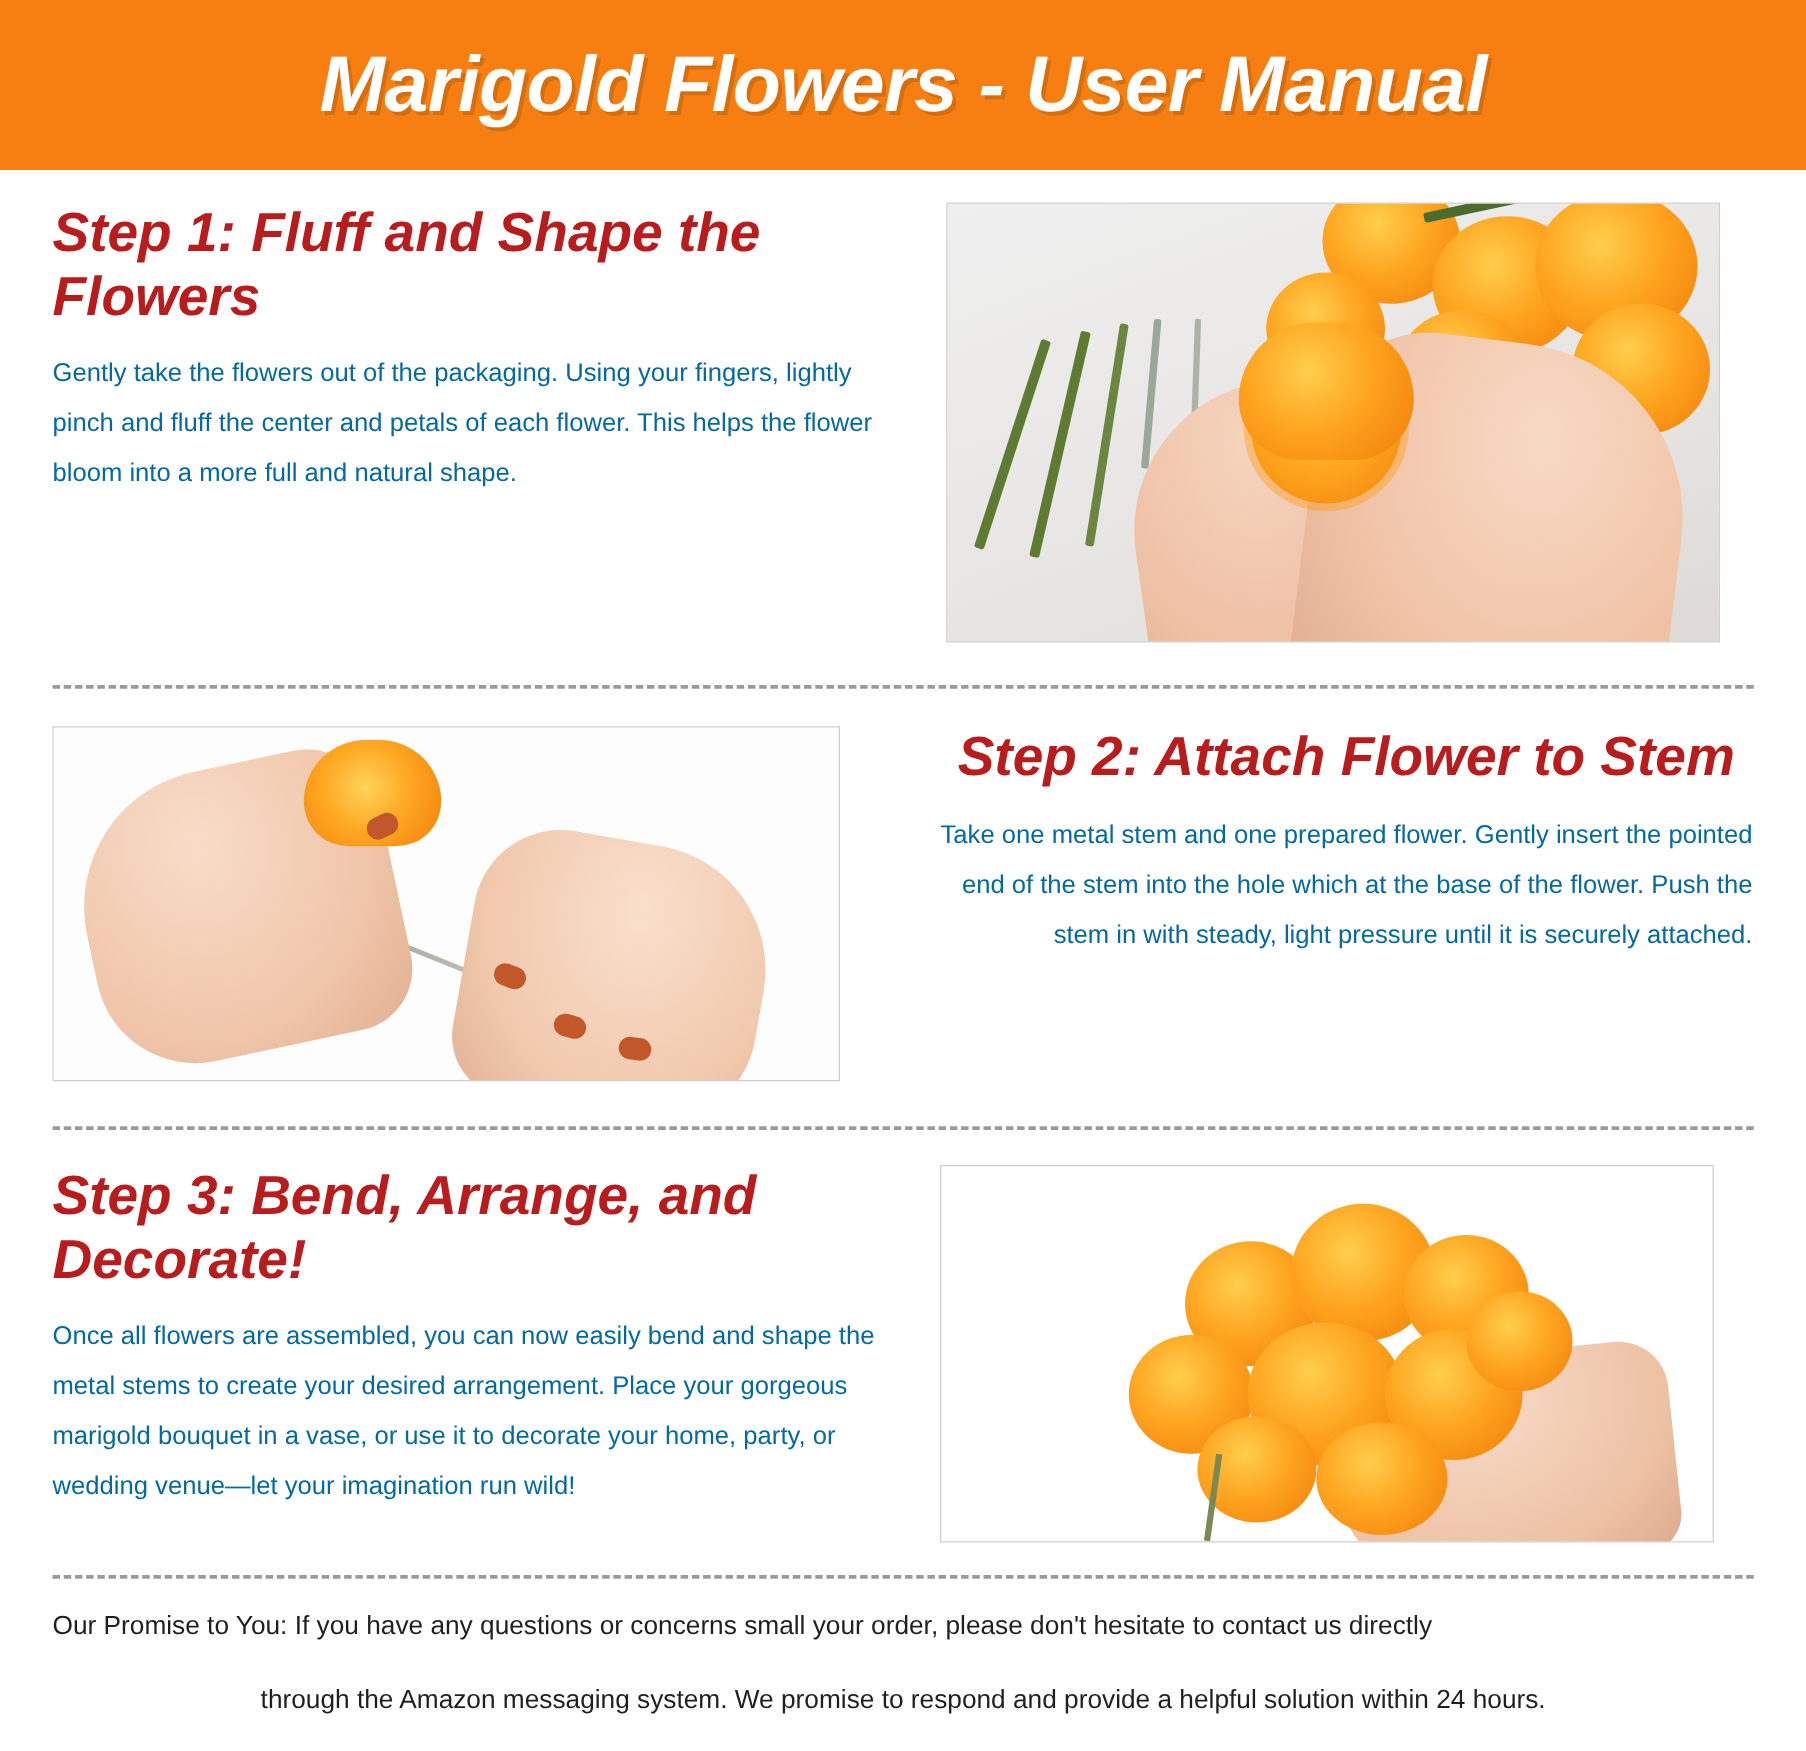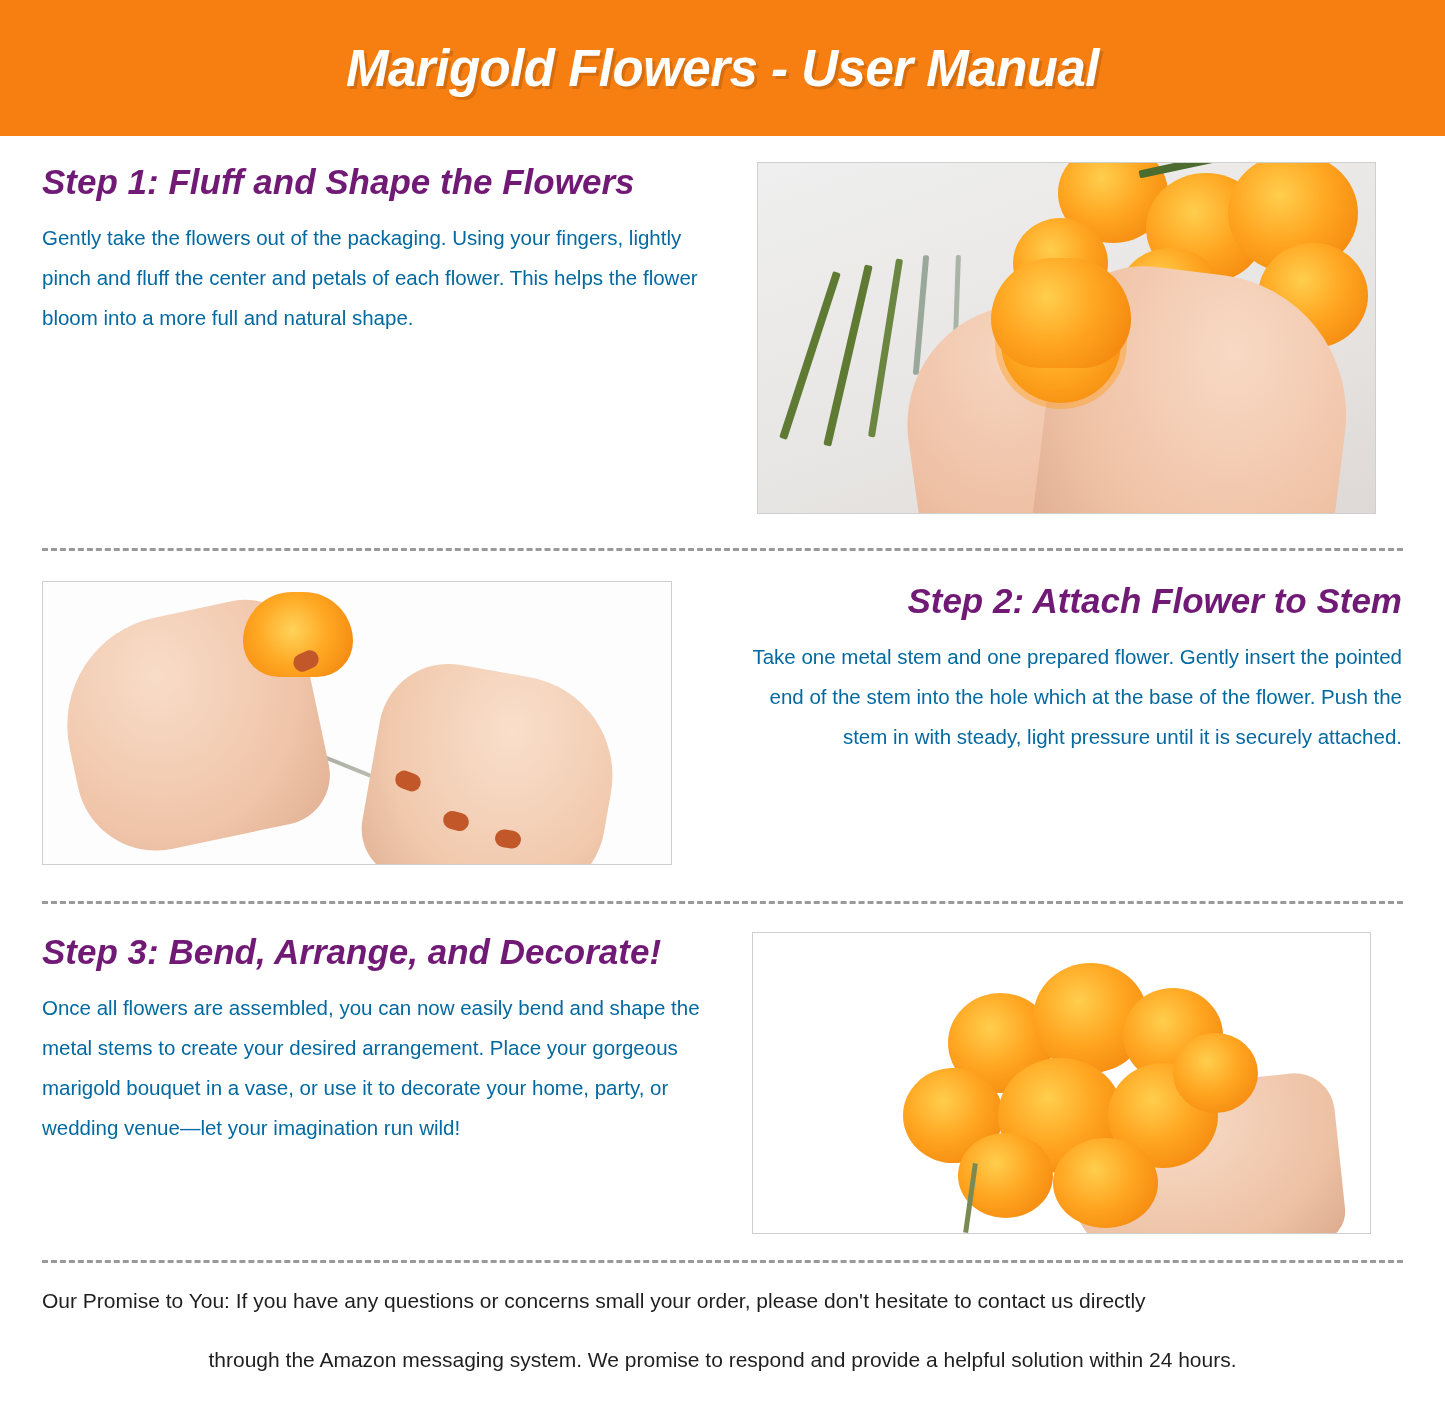--- a/index.html
+++ b/index.html
@@ -19,21 +19,21 @@
   
   .header {
     background: #F77F12;
     height: 136px;
     display: flex;
     align-items: center;
     justify-content: center;
   }
   .header-title {
     color: #ffffff;
-    font-size: 51px;
+    font-size: 63px;
     font-weight: bold;
     font-style: italic;
     letter-spacing: -0.5px;
     text-shadow: 3px 3px 0 rgba(120,60,0,0.25);
     white-space: nowrap;
   }
 
   
   .page {
     padding: 0 42px;
@@ -47,29 +47,29 @@
   }
 
   .col-text {
     box-sizing: border-box;
   }
   .col-img {
     box-sizing: border-box;
   }
 
   .step-title {
-    font-size: 35px;
+    font-size: 44px;
     font-weight: bold;
     font-style: italic;
-    color: #701a75;
+    color: #b91c1c;
     margin: 0 0 16px 0;
     line-height: 1.15;
   }
   .step-title.right {
-    text-align: right;
+    text-align: center;
     font-style: italic;
   }
 
   .body-text {
     font-size: 20.5px;
     line-height: 1.95;
     color: #0369a1;
     margin: 0;
   }
   .body-text.right {

